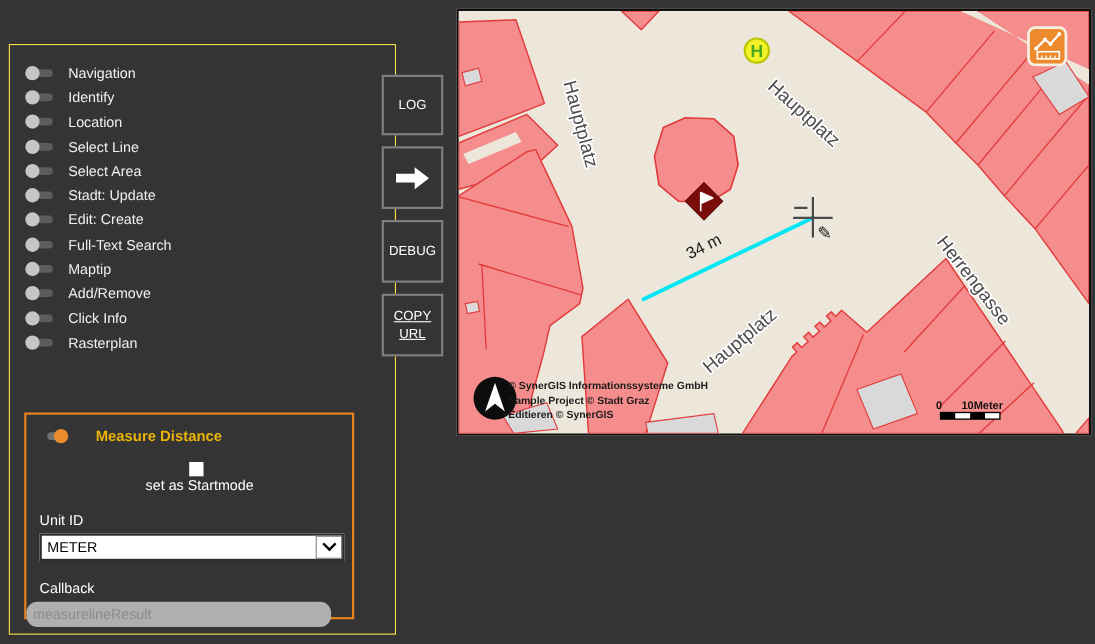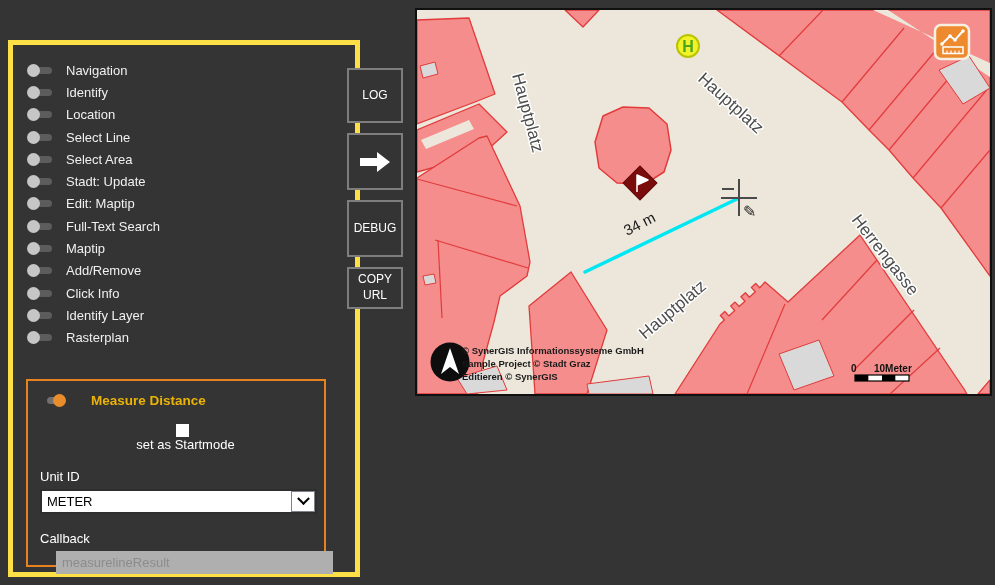--- a/index.html
+++ b/index.html
@@ -10,21 +10,21 @@
   .tabbar{position:absolute;left:8px;top:8px;width:326px;height:32px;
           background:#59595B;display:flex;}
   .tab{display:flex;align-items:center;justify-content:center;color:#fff;
        font-size:11.5px;font-weight:bold;cursor:default;}
   .tab.w0{width:73px}.tab.w1{width:58px}.tab.w2{width:66px}
   .tab.w3{width:65px}.tab.w4{width:64px}
   .tab.active{background:#E98C2B;}
 
   
   .sidebar-panel{position:absolute;left:8px;top:40px;width:352px;height:537px;
-                 border:5px solid #fde047;box-sizing:border-box;}
+                 border:1px solid #fde047;box-sizing:border-box;}
   .tool-list{padding:14px 0 0 14px;}
   .tool-row{display:flex;align-items:center;height:22.3px;}
   .switch{position:relative;width:26px;height:13px;margin-right:13px;flex:none;}
   .switch .track{position:absolute;left:7px;top:3px;width:18px;height:7px;
                  background:#5C5C5C;border-radius:4px;}
   .switch .knob{position:absolute;left:0;top:0;width:13px;height:13px;
                 border-radius:50%;background:#C6C6C6;}
   .switch.on .track{background:#707070;}
   .switch.on .knob{left:13px;background:#E98C2B;}
   .tool-label{color:#F0F0F0;font-size:13px;white-space:nowrap;}
@@ -38,33 +38,33 @@
   .cbx{width:13px;height:13px;background:#fff;flex:none;}
   .cbx-label{color:#fff;font-size:13px;margin-left:7px;}
   .field-label{color:#fff;font-size:13px;margin:17px 0 0 12px;}
   .select{margin:5px 0 0 12px;width:277px;height:25px;background:#fff;
           border:2px solid #2E2E2E;box-sizing:border-box;display:flex;align-items:center;gap:34px;}
   .select .value{flex:1;font-size:13px;color:#000;padding-left:5px;}
   .chev-box{width:22px;height:19px;border:1px solid #7E838B;margin-right:0px;
             display:flex;align-items:center;justify-content:center;flex:none;}
   .chev{width:7px;height:7px;border-right:2px solid #000;border-bottom:2px solid #000;
         transform:rotate(45deg) translate(-2px,-2px);}
-  .text-input{margin:5px 0 0 28px;width:277px;height:23px;background:#AFAFAF;
+  .text-input{margin:5px 0 0 0;width:277px;height:23px;background:#AFAFAF;
               color:#8C8C8C;font-size:13px;line-height:23px;padding-left:6px;
-              box-sizing:border-box;}
+              box-sizing:border-box;border-radius:10px;}
 
   
   .act-btn{position:absolute;left:347px;width:56px;background:#343434;
            border:2px solid #7E7E7E;color:#fff;font-size:12px;
            display:flex;align-items:center;justify-content:center;text-align:center;
            box-sizing:border-box;line-height:1.3;cursor:default;}
   .act-log{top:68px;height:55px;}
   .act-arrow{top:133px;height:57px;}
   .act-debug{top:200px;height:57px;}
-  .act-copy{top:267px;height:42px;}
+  .act-copy{top:267px;height:57px;text-decoration:underline;}
 
   
   .map{position:absolute;left:415px;top:8px;width:573px;height:384px;
        border:2px solid #101010;background:#EDE7DB;}
   .map svg{display:block;}
   .street{font-size:17px;fill:#4D4D4D;stroke:#fff;stroke-width:3px;
           paint-order:stroke;stroke-linejoin:round;font-family:"Liberation Sans",sans-serif;}
   .copyr{font-size:9.5px;font-weight:bold;fill:#1A1A1A;font-family:"Liberation Sans",sans-serif;}
 </style>
 </head>
@@ -115,21 +115,21 @@
             <span class="track"></span>
             <span class="knob"></span>
           </span>
         <span class="tool-label">Stadt: Update</span>
         </div>
       <div class="tool-row">
         <span class="switch">
             <span class="track"></span>
             <span class="knob"></span>
           </span>
-        <span class="tool-label">Edit: Maptip</span>
+        <span class="tool-label">Edit: Create</span>
         </div>
       <div class="tool-row">
         <span class="switch">
             <span class="track"></span>
             <span class="knob"></span>
           </span>
         <span class="tool-label">Full-Text Search</span>
         </div>
       <div class="tool-row">
         <span class="switch">
@@ -144,27 +144,20 @@
             <span class="knob"></span>
           </span>
         <span class="tool-label">Add/Remove</span>
         </div>
       <div class="tool-row">
         <span class="switch">
             <span class="track"></span>
             <span class="knob"></span>
           </span>
         <span class="tool-label">Click Info</span>
-        </div>
-      <div class="tool-row">
-        <span class="switch">
-            <span class="track"></span>
-            <span class="knob"></span>
-          </span>
-        <span class="tool-label">Identify Layer</span>
         </div>
       <div class="tool-row">
         <span class="switch">
             <span class="track"></span>
             <span class="knob"></span>
           </span>
         <span class="tool-label">Rasterplan</span>
         </div>
     </div>
 

